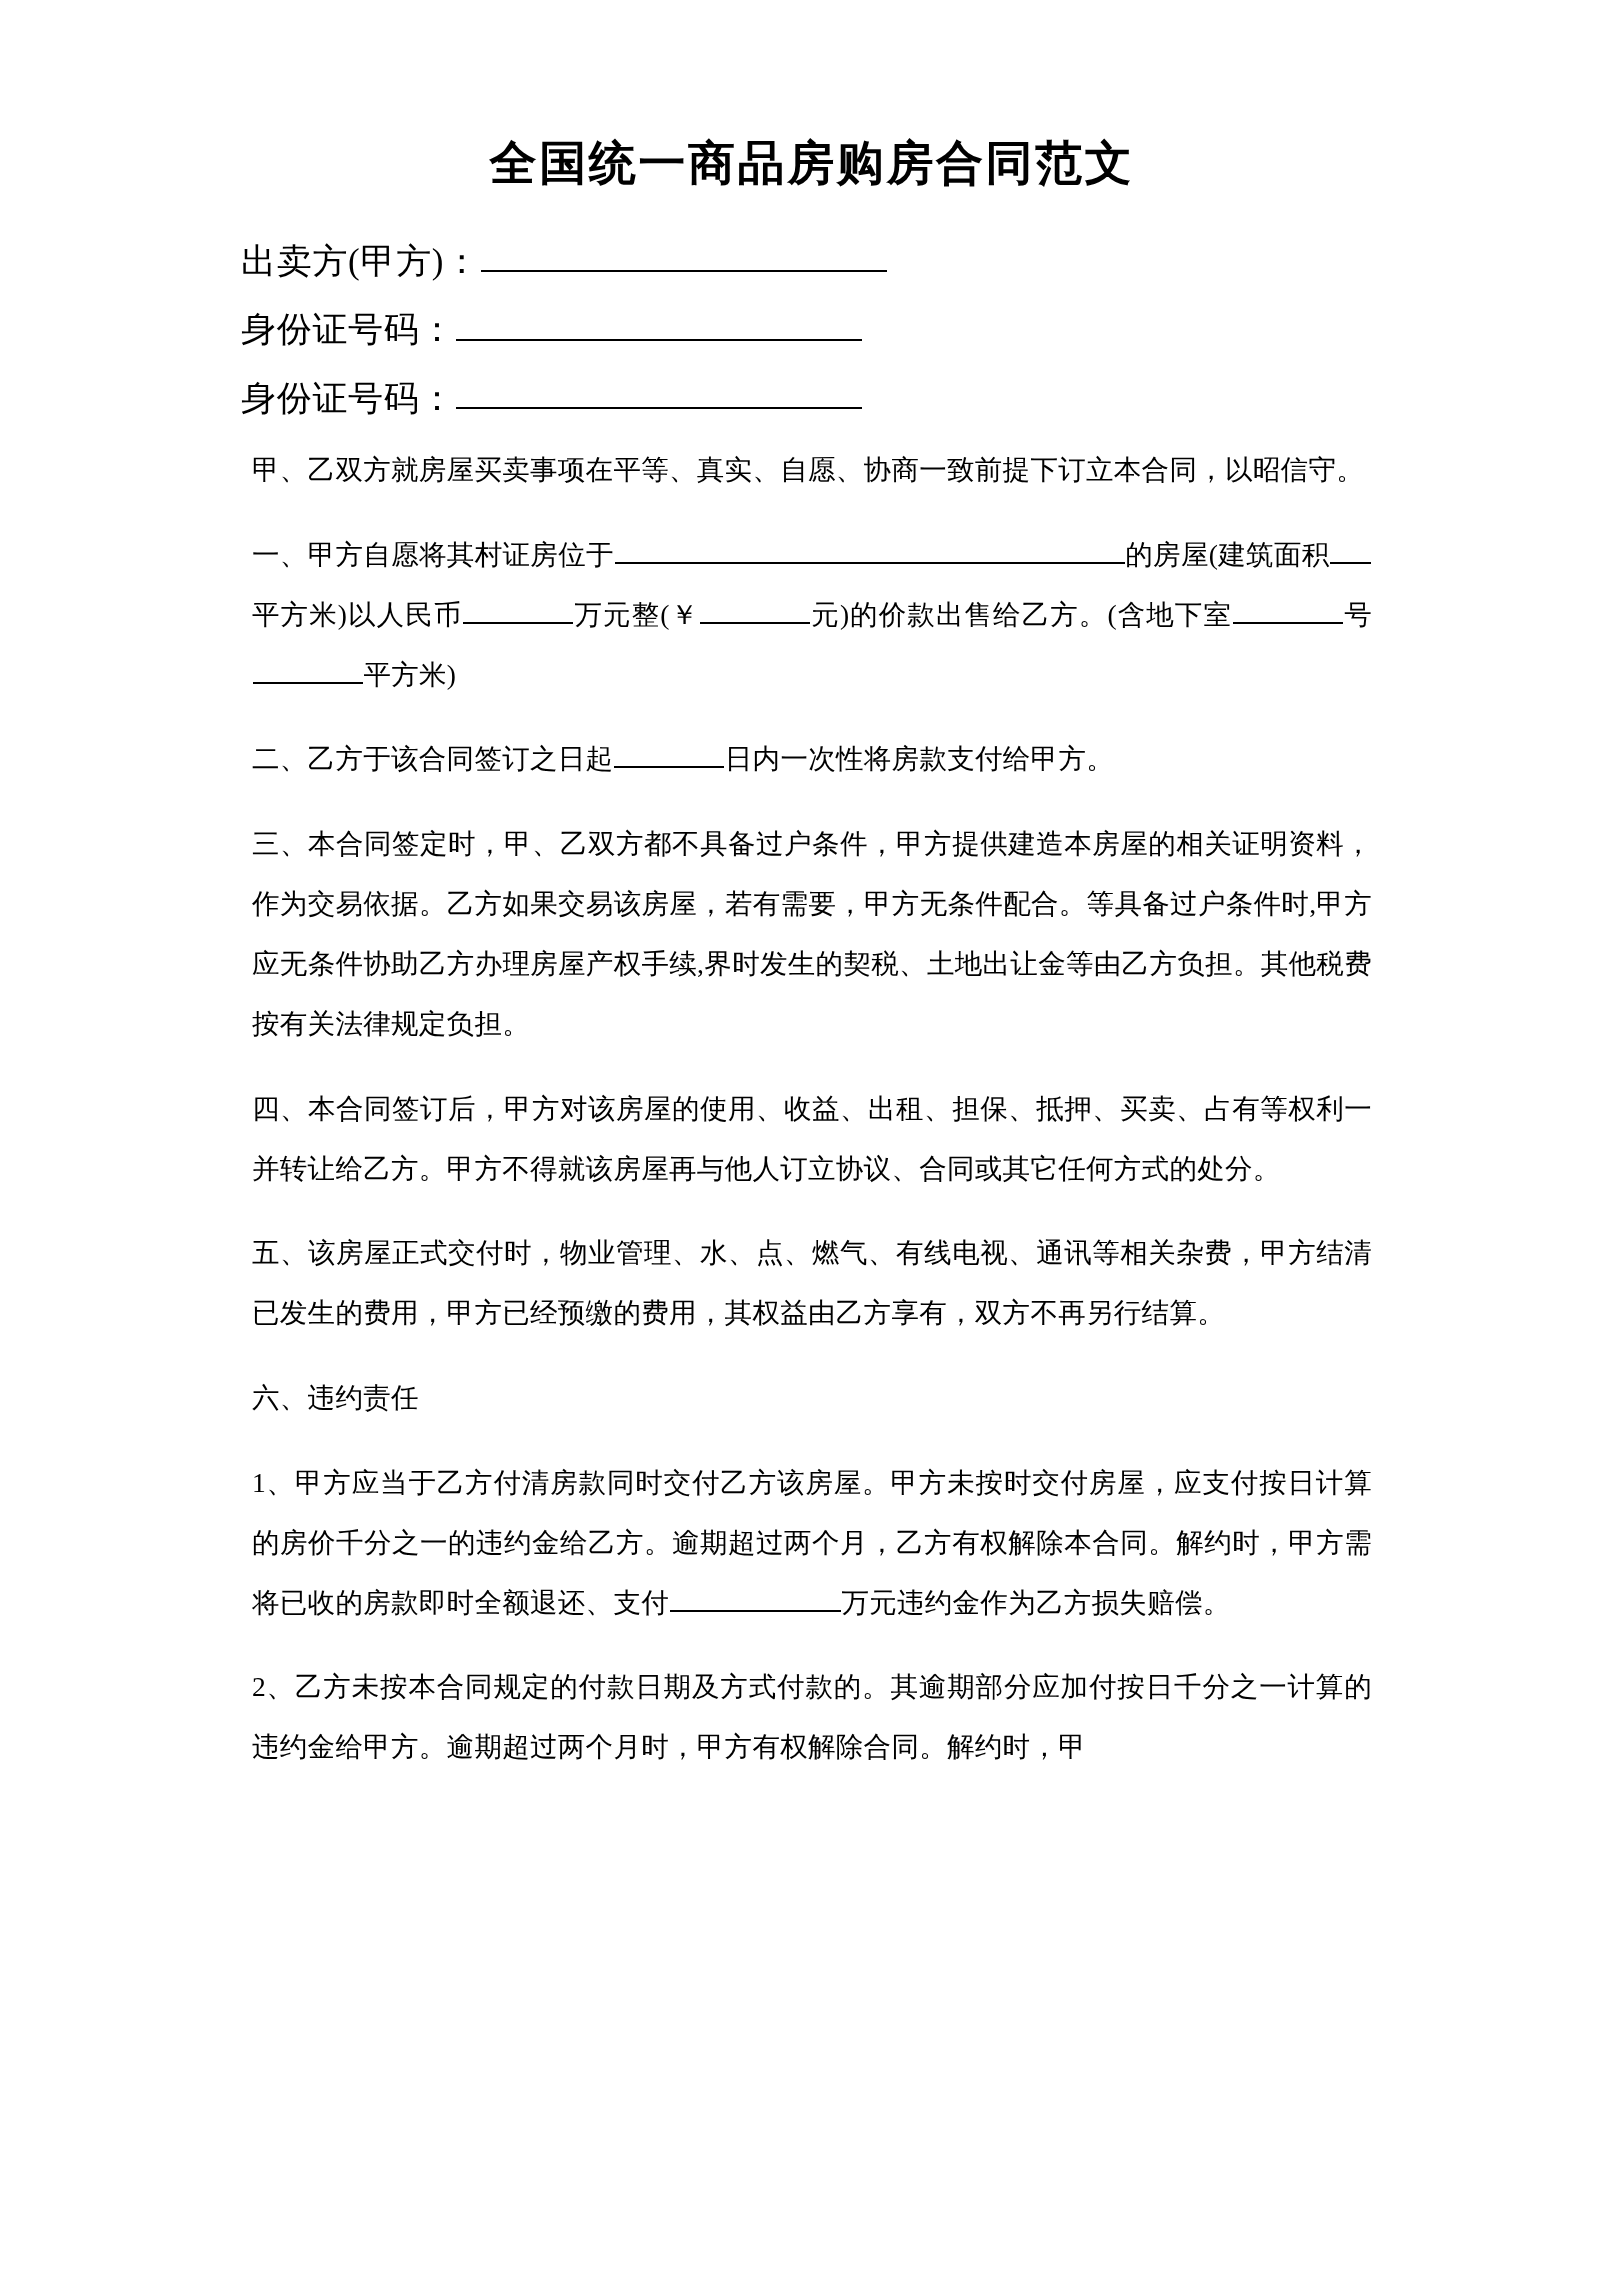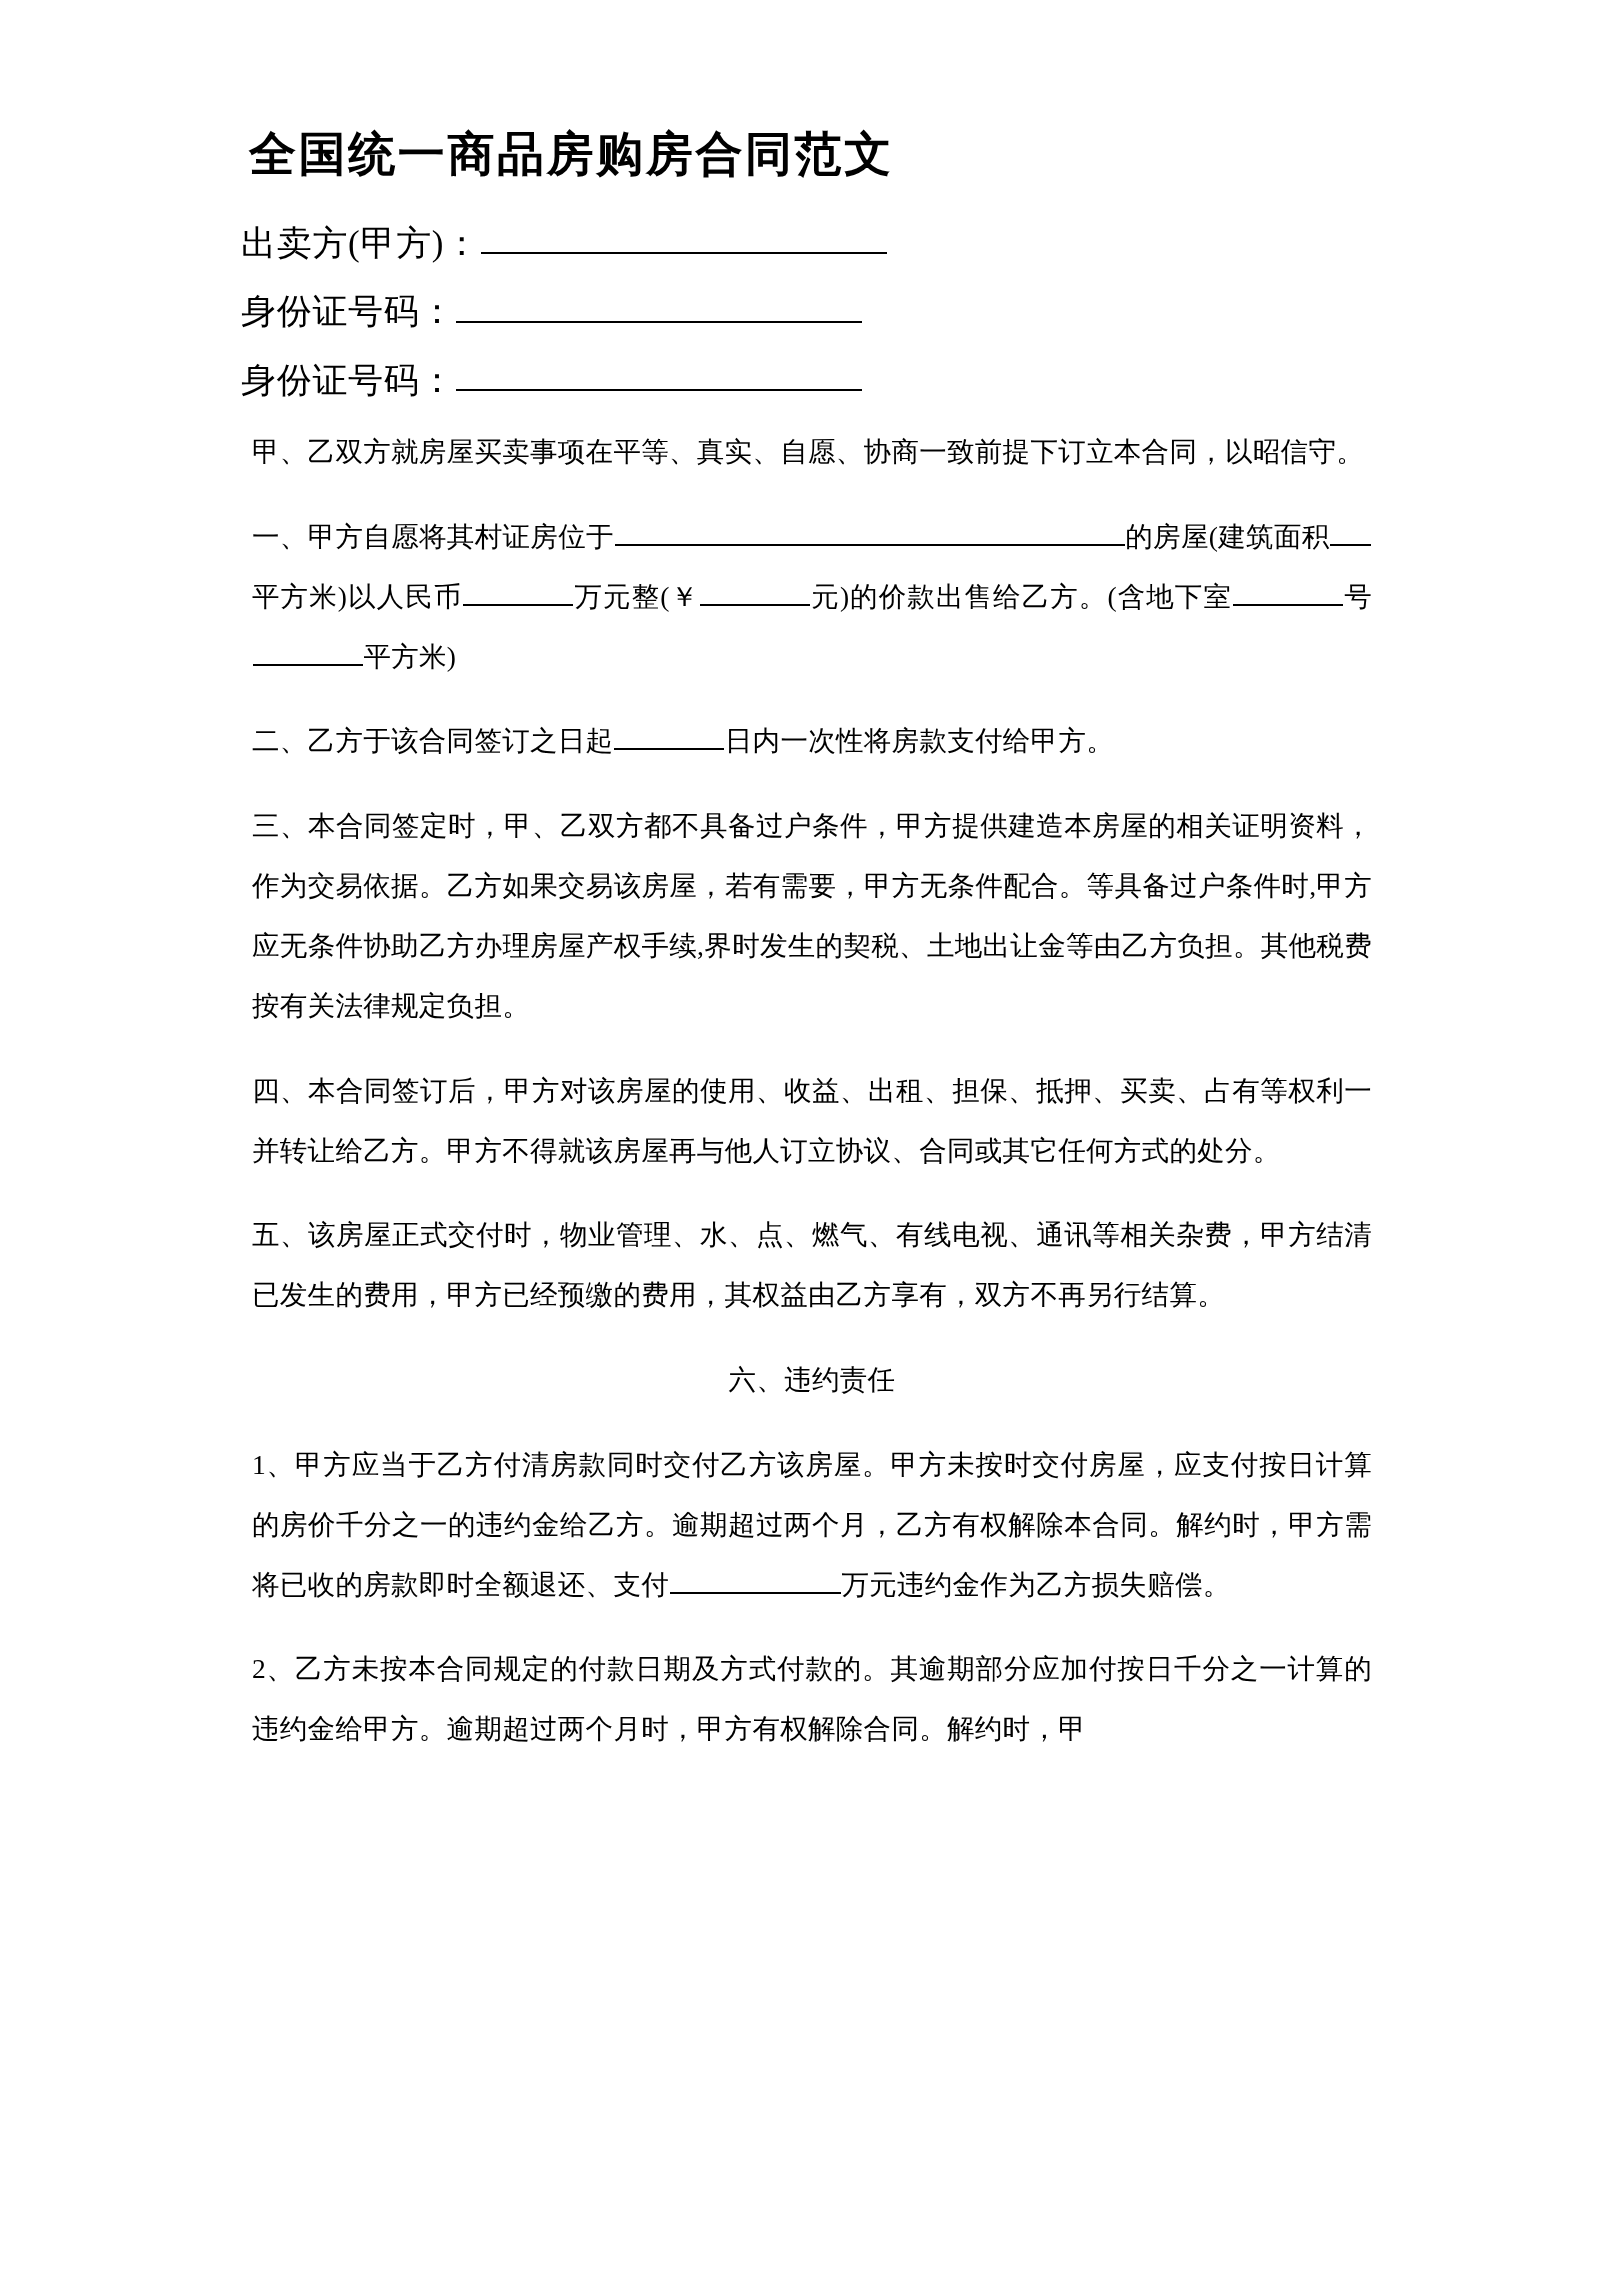--- a/index.html
+++ b/index.html
@@ -22,23 +22,24 @@
   }
   .content {
     position: absolute;
     left: 241px;
     top: 0;
     width: 1142px;
   }
   .doc-title {
     font-size: 47px;
     font-weight: bold;
+    text-align: center;
     letter-spacing: 2.6px;
     line-height: 1.25;
-    margin: 8px;
+    margin: 17px;
     padding-top: 117px;
     white-space: nowrap;
   }
   .subtitle {
     font-size: 27.5px;
     line-height: 1;
     margin: 0;
     padding-top: 34px;
     letter-spacing: 0.7px;
   }
@@ -53,21 +54,21 @@
   .para {
     font-size: 27.5px;
     line-height: 60px;
     margin: 11px;
     padding-top: 13.7px;
     text-align: justify;
     text-justify: inter-character;
     letter-spacing: 0.3px;
   }
   .para.heading-item {
-    text-align: center;
+    text-align: left;
   }
   .blank {
     display: inline-block;
     border-bottom: 2px solid #000000;
     vertical-align: baseline;
     height: 27.5px;
     margin: 0 0.7px;
   }
   .b-xs { width: 41px; }
   .b-md { width: 110px; }

